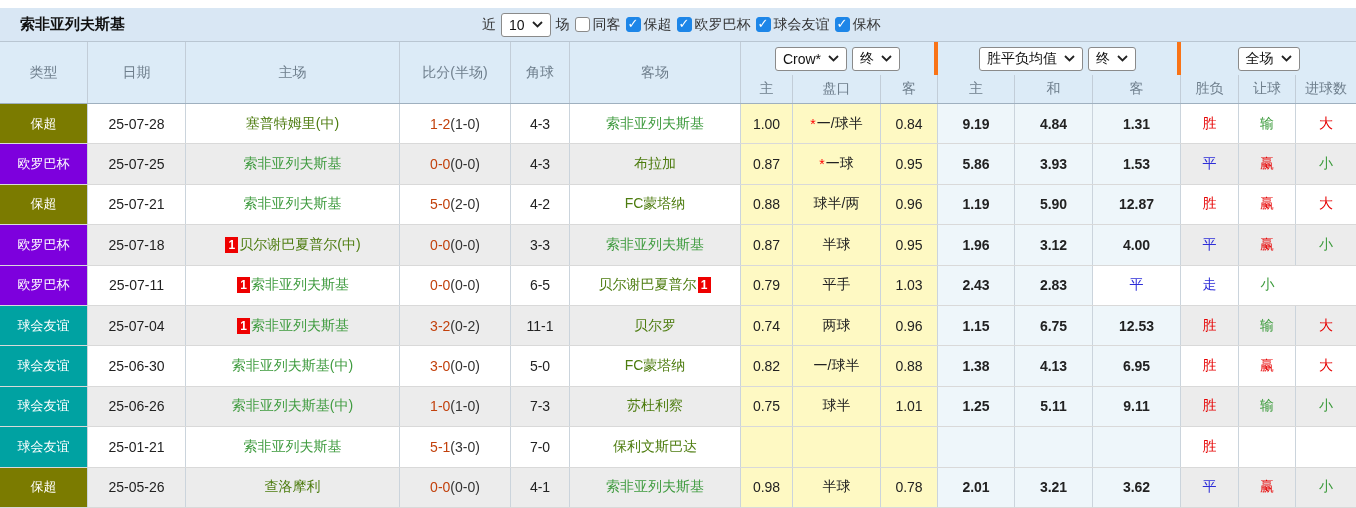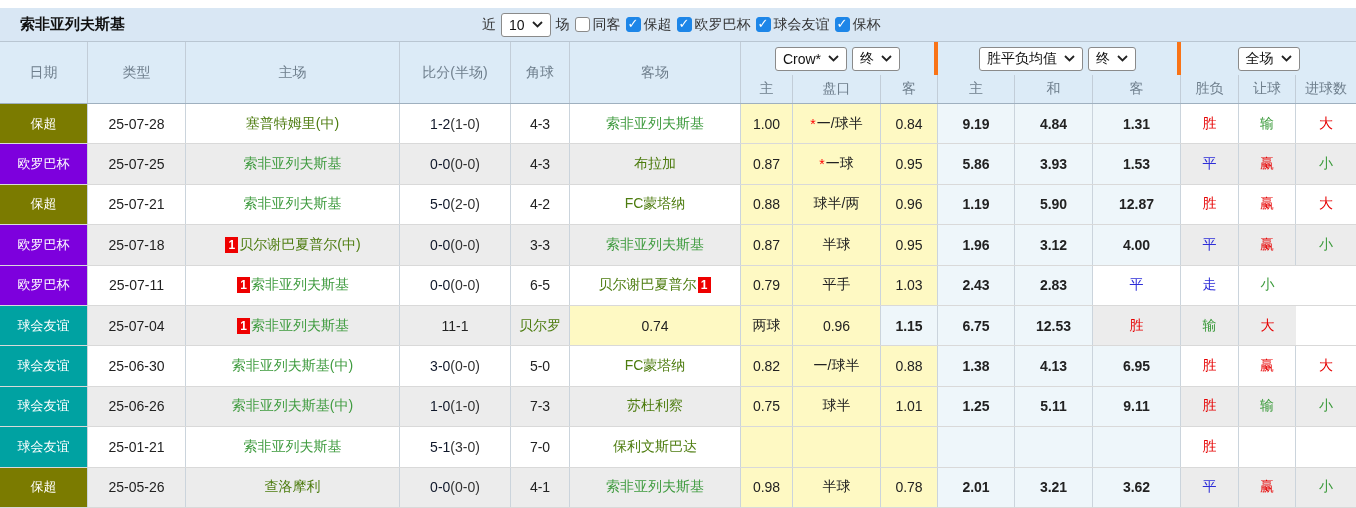--- a/index.html
+++ b/index.html
@@ -36,21 +36,21 @@
   .c { display:flex; align-items:center; justify-content:center; font-size:14px; color:#222; border-right:1px solid #cbd4dc; background:#fff; overflow:hidden; white-space:nowrap; }
   .row.alt .c { background:#ececec; }
   .c.c-cream, .row.alt .c.c-cream { background:#fef9c3; }
   .c.c-blue,  .row.alt .c.c-blue  { background:#eef6fa;font-weight:bold; }
   .c.c-type { color:#fff; font-size:13px; }
   .c.last { border-right:none; }
 
   .team-green { color:#3f9b3f; }
   .team-dark { color:#4d7c0f; }
   .badge1 { display:inline-flex; align-items:center; justify-content:center; background:#ee0000; color:#fff; font-size:12px; font-weight:bold; width:13px; height:16px; margin:0 1px; }
-  .score-full { color:#0f172a; }
+  .score-full { color:#c2410c; }
   .score-half { color:#333; }
   .star { color:#f00; margin-right:1px; }
   .t-red { color:#e60000; }
   .t-blue { color:#2d2dd8; }
   .t-green { color:#3a9a3a; }
 </style>
 </head>
 <body>
 
 <div class="page">
@@ -85,22 +85,22 @@
         <span>球会友谊</span>
       </span>
       <span class="f-item">
         <span class="cb checked"></span>
         <span>保杯</span>
       </span>
     </div>
   </div>
 
   <div class="grid thead">
+    <div class="hcell span2">类型</div>
     <div class="hcell span2">日期</div>
-    <div class="hcell span2">类型</div>
     <div class="hcell span2">主场</div>
     <div class="hcell span2">比分(半场)</div>
     <div class="hcell span2">角球</div>
     <div class="hcell span2">客场</div>
 
     <div class="hgroup" style="grid-column:7 / 10;">
       <span class="sel">
         <span>Crow*</span>
         <svg width="11" height="7" viewBox="0 0 11 7">
             <polyline points="1,1 5.5,5.5 10,1" fill="none" stroke="#222" stroke-width="1.8"></polyline>
@@ -282,20 +282,24 @@
       <div class="c t-blue">走</div>
       <div class="c last t-green">小</div>
     </div>
       <div class="grid row alt">
       <div class="c c-type" style="background: rgb(0, 162, 162);">球会友谊</div>
       <div class="c">25-07-04</div>
       <div class="c">
           <span class="badge1">1</span>
           <span class="team-green">索非亚列夫斯基</span>
         </div>
+      <div class="c">
+          <span class="score-full">3-2</span>
+          <span class="score-half">(0-2)</span>
+        </div>
       <div class="c">11-1</div>
       <div class="c">
           <span class="team-dark">贝尔罗</span>
         </div>
       <div class="c c-cream">0.74</div>
       <div class="c c-cream">
           <span>两球</span>
         </div>
       <div class="c c-cream">0.96</div>
       <div class="c c-blue">1.15</div>

